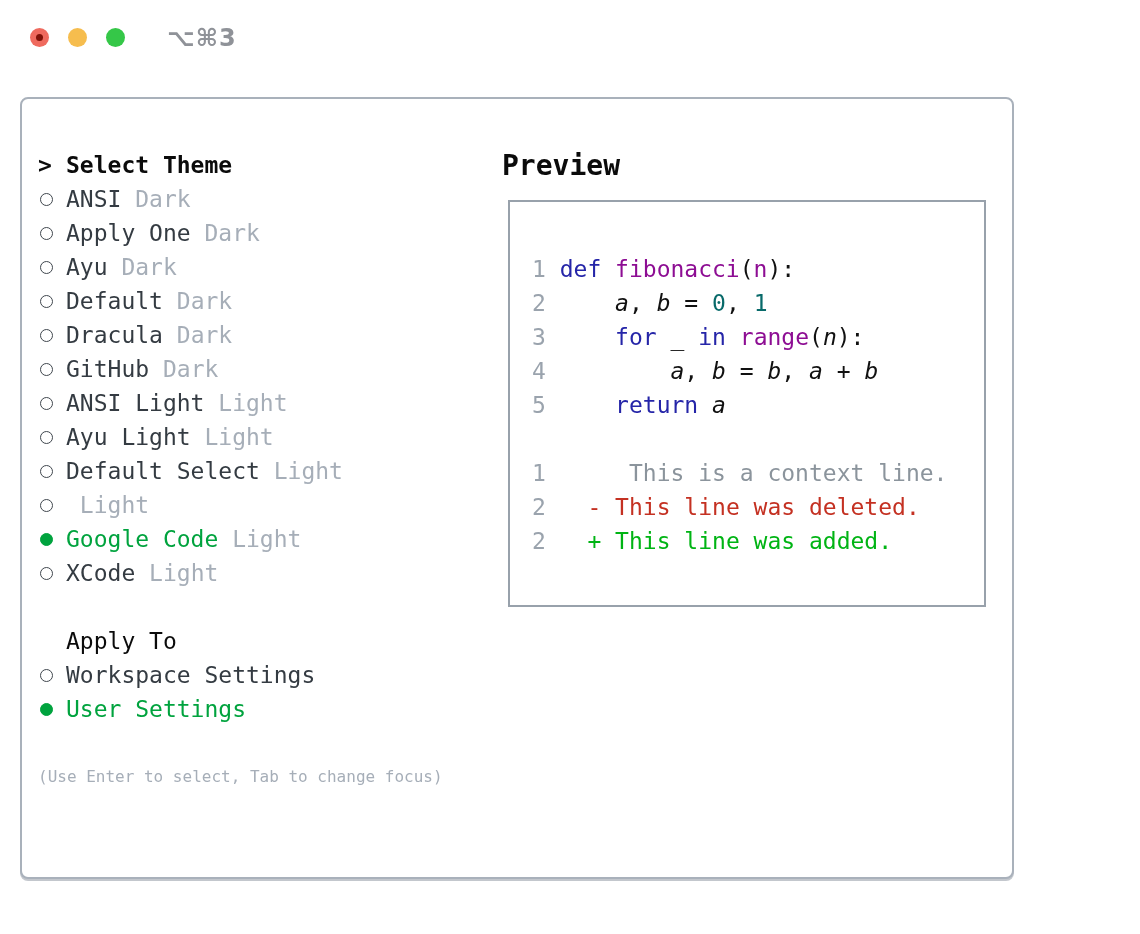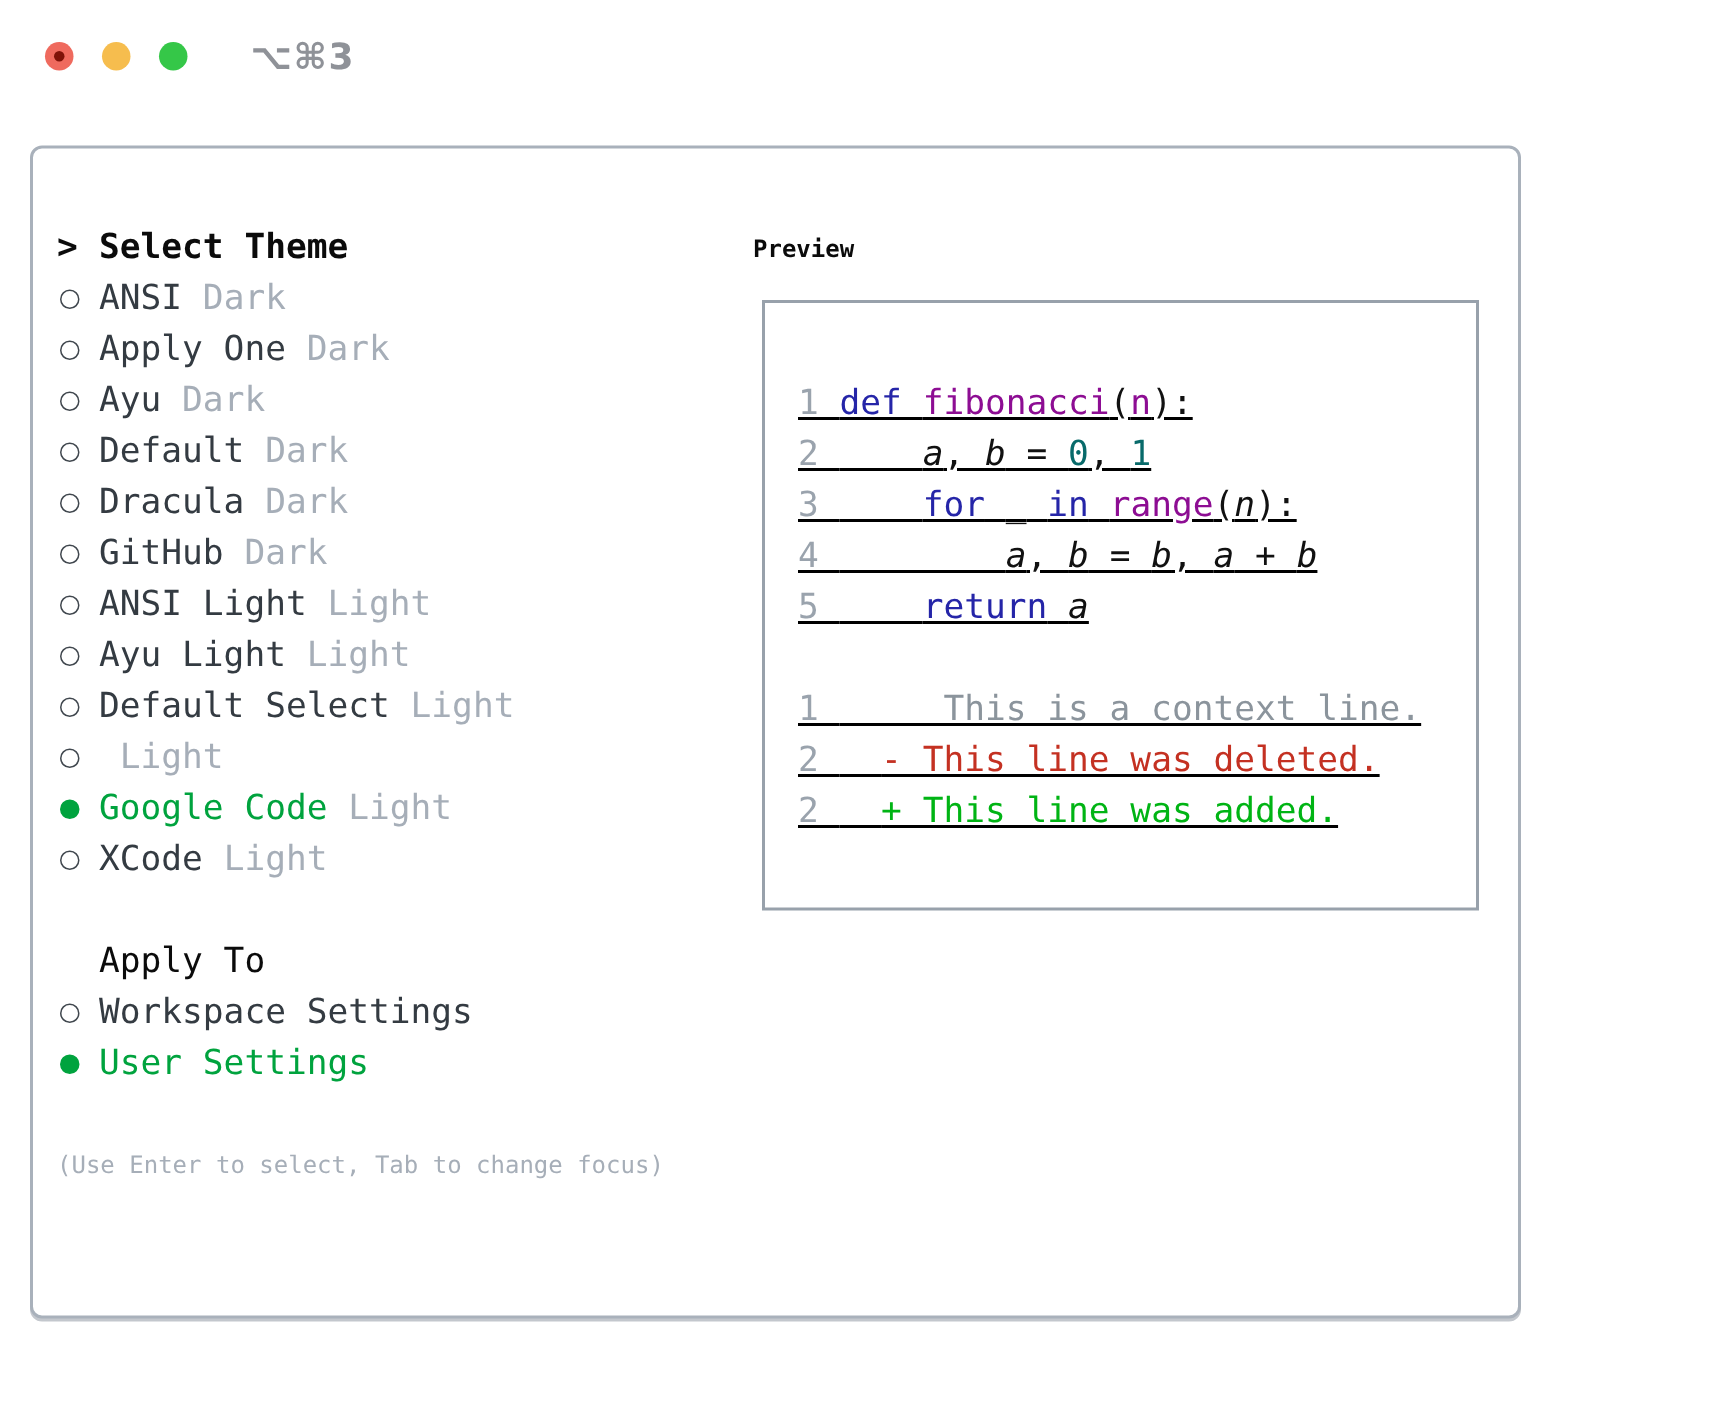--- a/index.html
+++ b/index.html
@@ -54,28 +54,28 @@
 
   .help {
     position: absolute; left: 38px; top: 760px; width: 432px;
     font-size: 16px; line-height: 34px; color: var(--help);
   }
 
   
   .preview-title {
     position: absolute; left: 502px; top: 148px; height: 34px;
     display: flex; align-items: center;
-    font-size: 16px; font-weight: bold; color: var(--black); text-align: right;
+    font-size: 28px; font-weight: bold; color: var(--black); text-align: right;
   }
   .preview-box {
     position: absolute; left: 508px; top: 200px; width: 478px; height: 407px;
     border: 2px solid var(--preview_border); background: #fff; overflow: hidden;
   }
   .code { padding: 50px 0 0 22px; font-size: 23px; line-height: 34px; white-space: pre; }
-  .code-line { height: 34px; text-decoration: underline; }
+  .code-line { height: 34px; }
   .tk-ln  { color: var(--ln); }
   .tk-kw  { color: var(--kw); }
   .tk-typ { color: var(--typ); }
   .tk-lit { color: var(--lit); }
   .tk-pln { color: var(--code_black); }
   .tk-var { color: var(--code_black); font-style: italic; }
   .tk-ctx { color: var(--ctx); }
   .tk-del { color: var(--diff_del); }
   .tk-add { color: var(--diff_add); }
 </style>

